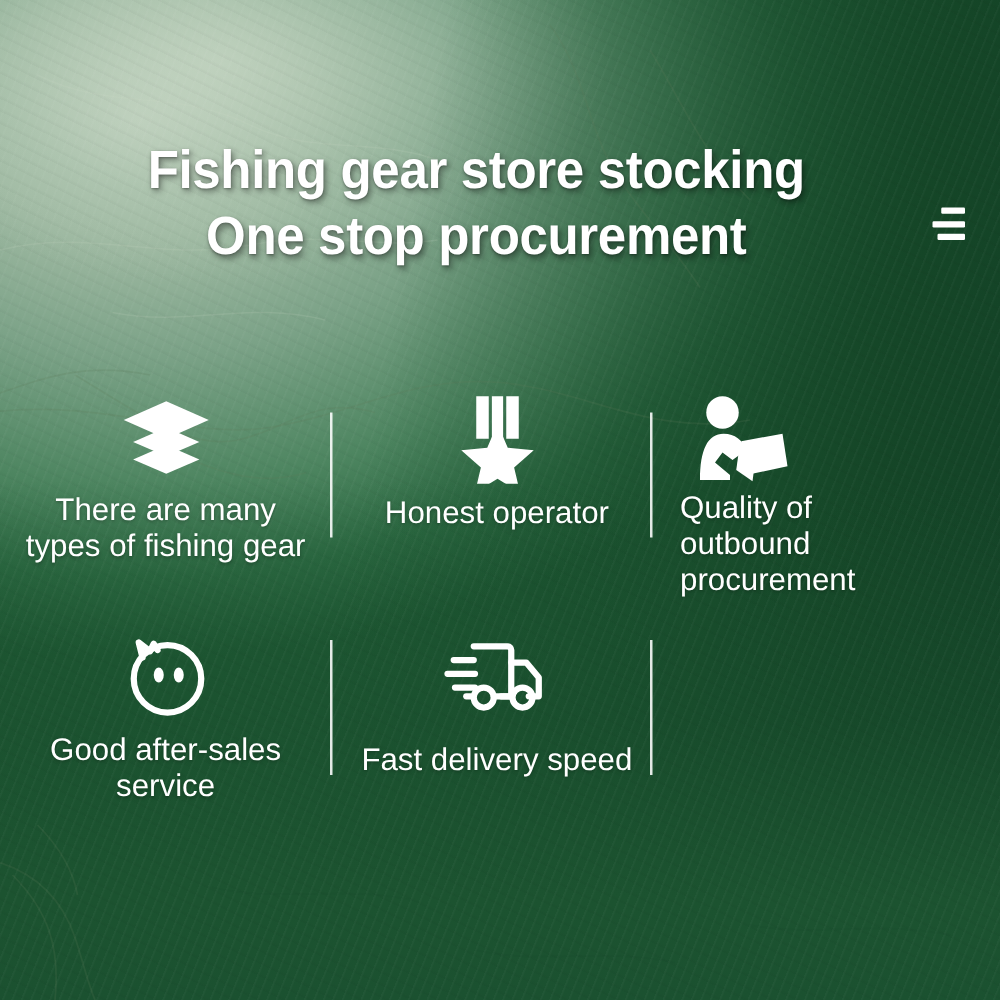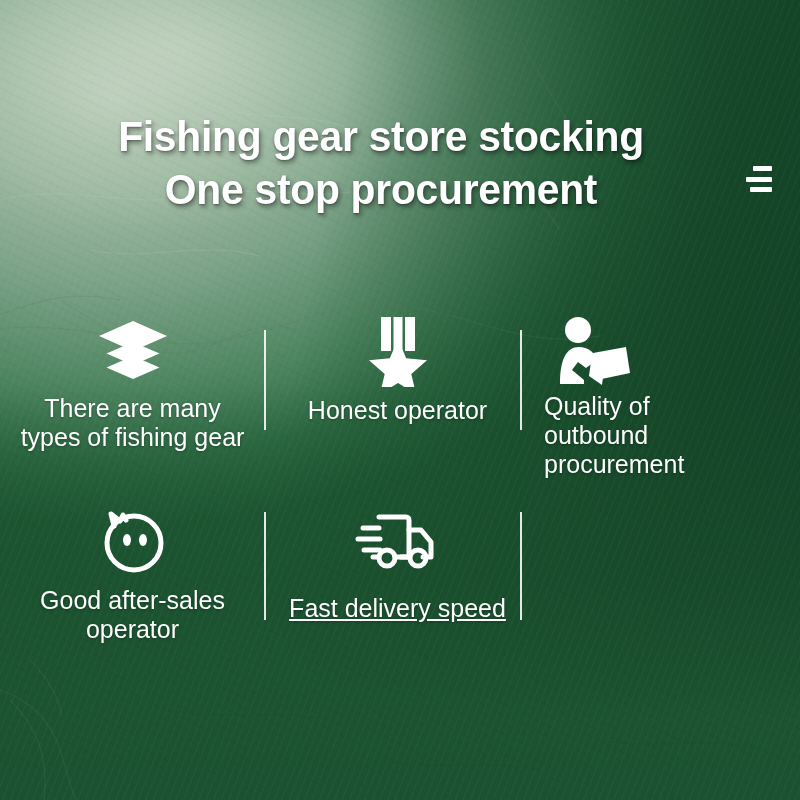--- a/index.html
+++ b/index.html
@@ -112,21 +112,21 @@
     text-shadow:0 1px 3px rgba(0,0,0,.3);
     margin-top:6px;
     font-weight:400;
   }
   
   .cell.col3 .lbl { text-align:left; width:100%; padding-left:14px; }
   .cell.col3 .ico { width:100%; justify-content:flex-start; padding-left:18px; }
 
   .cell.r1c1 .lbl { margin-top:4px; }
   .cell.r1c3 .lbl { margin-top:2px; }
-  .cell.r2c3 .lbl { text-align:center; padding-left:0; margin-top:14px;text-decoration:underline; }
+  .cell.r2c3 .lbl { text-align:center; padding-left:0; margin-top:14px; }
   .cell.r2c3 .ico { justify-content:center; padding-left:0; }
 
   
   .divider {
     position:absolute;
     width:2px;
     background:rgba(255,255,255,.88);
   }
   .d1 { left:264px; top:330px; height:100px; }
   .d2 { left:520px; top:330px; height:100px; }
@@ -238,21 +238,21 @@
             <circle cx="36" cy="37" r="27"></circle>
             <path d="M16 20 L13 8 L22 15 L25 9 L28 14"></path>
           </g>
           <g fill="#ffffff">
             <ellipse cx="29" cy="34" rx="4" ry="6"></ellipse>
             <ellipse cx="45" cy="34" rx="4" ry="6"></ellipse>
           </g>
         </svg>
       </div>
       <div class="lbl">Good after-sales
-operator</div>
+service</div>
     </div>
 
     <div class="cell r2c3">
       <div class="ico">
         <svg width="86" height="66" viewBox="0 0 86 66">
           <g fill="none" stroke="#ffffff" stroke-width="5" stroke-linecap="round" stroke-linejoin="round">
             <path d="M24 9 h27 a3 3 0 0 1 3 3 v37 H40"></path>
             <path d="M22 49 h-4"></path>
             <path d="M54 22 h12 l10 12 v15 h-8"></path>
             <path d="M54 49 h-8"></path>

